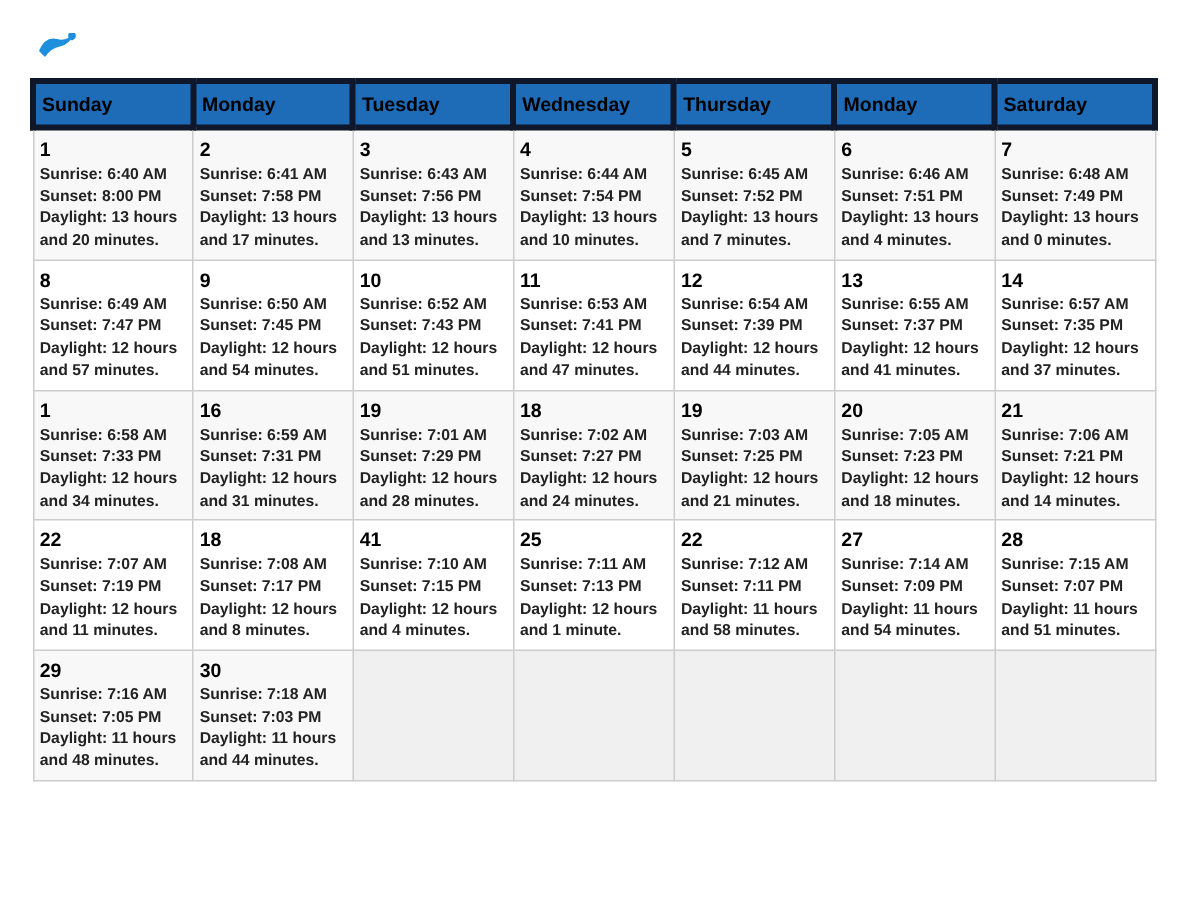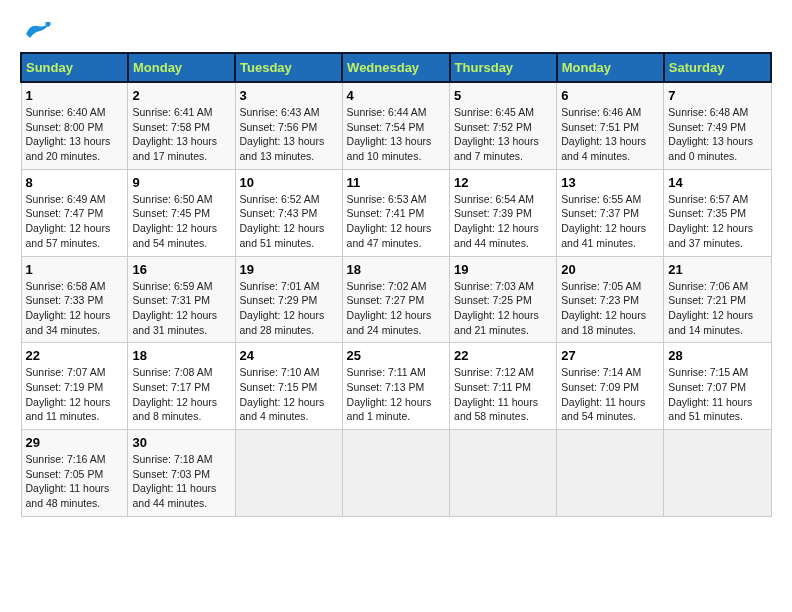--- a/index.html
+++ b/index.html
@@ -38,26 +38,26 @@
       font-weight: normal;
       color: #444;
     }
     .calendar {
       width: 100%;
       border-collapse: collapse;
       font-size: 11px;
     }
     .calendar thead tr th {
       background: #1e6bb8;
-      color: #bef264;
+      color: #000000;
       padding: 6px 4px;
       text-align: left;
       font-size: 13px;
       font-weight: bold;
-      border: 2px solid #0f172a;
+      border: 4px solid #0f172a;
     }
     .calendar tbody tr td {
       vertical-align: top;
       padding: 5px 4px;
       border: 1px solid #ccc;
       width: 108px;
       min-height: 80px;
       background: #fff;
     }
     .calendar tbody tr:nth-child(odd) td {
@@ -69,20 +69,21 @@
     .day-num {
       font-weight: bold;
       font-size: 13px;
       display: block;
       margin-bottom: 2px;
     }
     .day-info {
       font-size: 10.5px;
       color: #222;
       line-height: 1.4;
+      font-weight: bold;
     }
     .empty-cell {
       background: #f0f0f0 !important;
     }
   </style>
 </head>
 <body>
 
 <div class="header">
   <div class="logo">
@@ -208,21 +209,21 @@
       <tr>
         <td>
           <span class="day-num">22</span>
           <div class="day-info">Sunrise: 7:07 AM<br>Sunset: 7:19 PM<br>Daylight: 12 hours and 11 minutes.</div>
         </td>
         <td>
           <span class="day-num">18</span>
           <div class="day-info">Sunrise: 7:08 AM<br>Sunset: 7:17 PM<br>Daylight: 12 hours and 8 minutes.</div>
         </td>
         <td>
-          <span class="day-num">24</span>
+          <span class="day-num">41</span>
           <div class="day-info">Sunrise: 7:10 AM<br>Sunset: 7:15 PM<br>Daylight: 12 hours and 4 minutes.</div>
         </td>
         <td>
           <span class="day-num">25</span>
           <div class="day-info">Sunrise: 7:11 AM<br>Sunset: 7:13 PM<br>Daylight: 12 hours and 1 minute.</div>
         </td>
         <td>
           <span class="day-num">22</span>
           <div class="day-info">Sunrise: 7:12 AM<br>Sunset: 7:11 PM<br>Daylight: 11 hours and 58 minutes.</div>
         </td>

